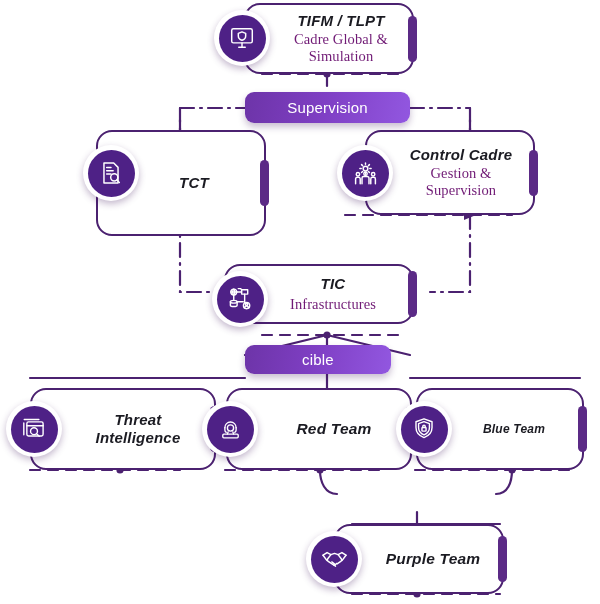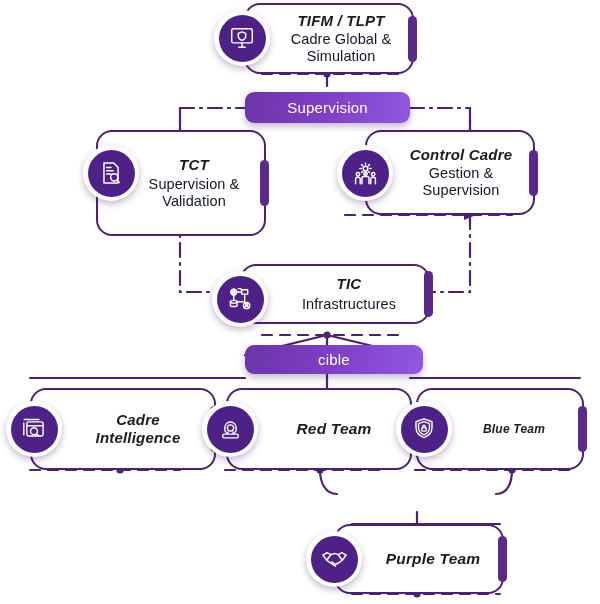--- a/index.html
+++ b/index.html
@@ -28,24 +28,25 @@
     line-height:1.18;
     z-index:4;
   }
   .card .title{
     font-style:italic;
     font-weight:bold;
     color:#1b1b22;
     letter-spacing:.2px;
   }
   .card .sub{
-    color:#0f172a;
+    color:#701a75;
     font-weight:normal;
     font-style:normal;
     letter-spacing:.1px;
+    font-family:Liberation Serif, serif;
   }
   
   .card .edgebar{
     position:absolute;
     right:-4.5px;
     top:50%;
     transform:translateY(-50%);
     width:9px;
     height:46px;
     border-radius:5px;
@@ -160,22 +161,20 @@
       </svg>
     </div>
   </div>
 
   <div class="pill" style="left:245px;top:92px;width:165px;height:31px;">
     <span>Supervision</span>
   </div>
 
   <div class="card" style="left:96px;top:130px;width:170px;height:106px;font-size:15px;padding-left:26px;">
     <div class="title">TCT</div>
-    <div class="sub" style="white-space:pre-line;font-size:14.5px;margin-top:2px;">Supervision &amp;
-Validation</div>
     <div class="edgebar"></div>
   </div>
   <div class="iconcirc" style="left:83px;top:145px;">
     <div class="inner">
       <svg width="26" height="26" viewBox="0 0 24 24" fill="none" stroke="#ffffff" stroke-width="1.35" stroke-linecap="round" stroke-linejoin="round">
         <path d="M5.5 2.8h9l4 4v14.4h-13z"></path>
         <path d="M8 7h4M8 10h6M8 13h4"></path>
         <circle cx="15" cy="16" r="3.3"></circle>
         <path d="M17.4 18.4l2.3 2.3"></path>
       </svg>
@@ -196,21 +195,21 @@
         <path d="M3.2 21.2v-4.4a1.5 1.5 0 0 1 1.5-1.5h1.1a1.5 1.5 0 0 1 1.5 1.5v4.4"></path>
         <path d="M8.9 21.2v-5.1a1.5 1.5 0 0 1 1.5-1.5h3.2a1.5 1.5 0 0 1 1.5 1.5v5.1"></path>
         <path d="M16.7 21.2v-4.4a1.5 1.5 0 0 1 1.5-1.5h1.1a1.5 1.5 0 0 1 1.5 1.5v4.4"></path>
         <circle cx="5.3" cy="12.7" r="1.5"></circle>
           <circle cx="12" cy="12.2" r="1.5"></circle>
           <circle cx="18.8" cy="12.7" r="1.5"></circle>
       </svg>
     </div>
   </div>
 
-  <div class="card" style="left:240px;top:264px;width:190px;height:60px;font-size:15px;padding-left:28px;">
+  <div class="card" style="left:224px;top:264px;width:190px;height:60px;font-size:15px;padding-left:28px;">
     <div class="title">TIC</div>
     <div class="sub" style="font-size:14.5px;margin-top:3px;">Infrastructures</div>
     <div class="edgebar"></div>
   </div>
   <div class="iconcirc" style="left:212px;top:271px;">
     <div class="inner">
       <svg width="27" height="27" viewBox="0 0 24 24" fill="none" stroke="#ffffff" stroke-width="1.25" stroke-linecap="round" stroke-linejoin="round">
         <circle cx="6" cy="5.4" r="2.6"></circle>
           <path d="M3.4 5.4h5.2M6 2.8c1.3 1.6 1.3 3.6 0 5.2M6 2.8c-1.3 1.6-1.3 3.6 0 5.2"></path>
         <path d="M13 3.4h5.4v3.8H13z"></path>
@@ -218,26 +217,26 @@
         <ellipse cx="6" cy="14" rx="3" ry="1.2"></ellipse>
           <path d="M3 14v3c0 .7 1.35 1.2 3 1.2s3-.5 3-1.2v-3"></path>
         <circle cx="17.4" cy="17.4" r="2.8"></circle>
           <circle cx="17.4" cy="16.4" r="1"></circle>
         <path d="M15.6 19.4c.3-1 1-1.6 1.8-1.6s1.5.6 1.8 1.6"></path>
         <path d="M8.6 5.4h4.4M15.7 7.2v7.4M9 14h5.4M6 8v4"></path>
       </svg>
     </div>
   </div>
 
-  <div class="pill" style="left:245px;top:345px;width:178px;height:29px;">
+  <div class="pill" style="left:245px;top:345px;width:146px;height:29px;">
     <span>cible</span>
   </div>
 
   <div class="card" style="left:30px;top:388px;width:186px;height:82px;font-size:15px;padding-left:30px;">
-    <div class="title" style="white-space:pre-line;">Cadre
+    <div class="title" style="white-space:pre-line;">Threat
 Intelligence</div>
     <div class="edgebar"></div>
   </div>
   <div class="iconcirc" style="left:6px;top:401px;">
     <div class="inner">
       <svg width="26" height="26" viewBox="0 0 24 24" fill="none" stroke="#ffffff" stroke-width="1.3" stroke-linecap="round" stroke-linejoin="round">
         <rect x="5.4" y="5.4" width="15" height="13" rx="1.5"></rect>
         <path d="M5.4 9h15"></path>
         <path d="M3 3.2h13.5M2.6 6.4v11"></path>
         <circle cx="12" cy="14" r="3.2"></circle>

